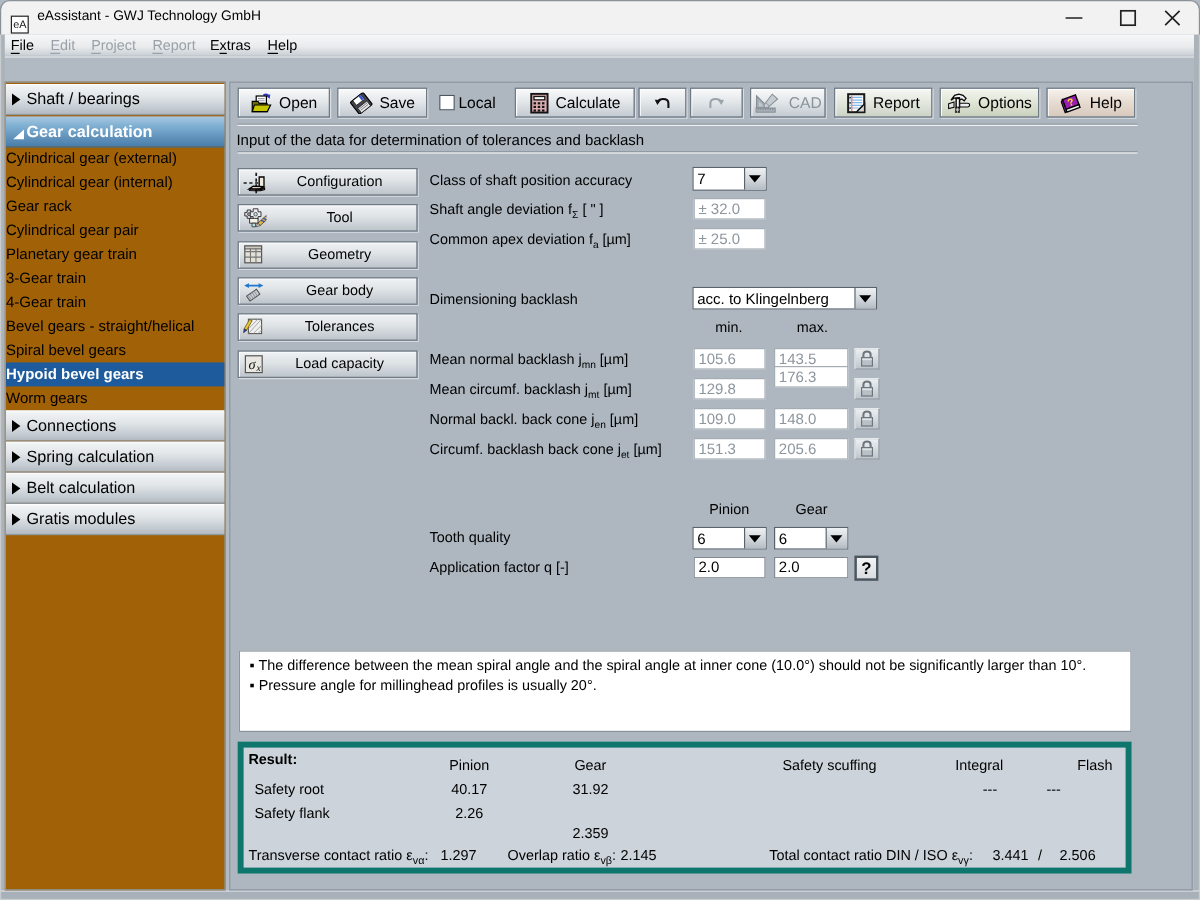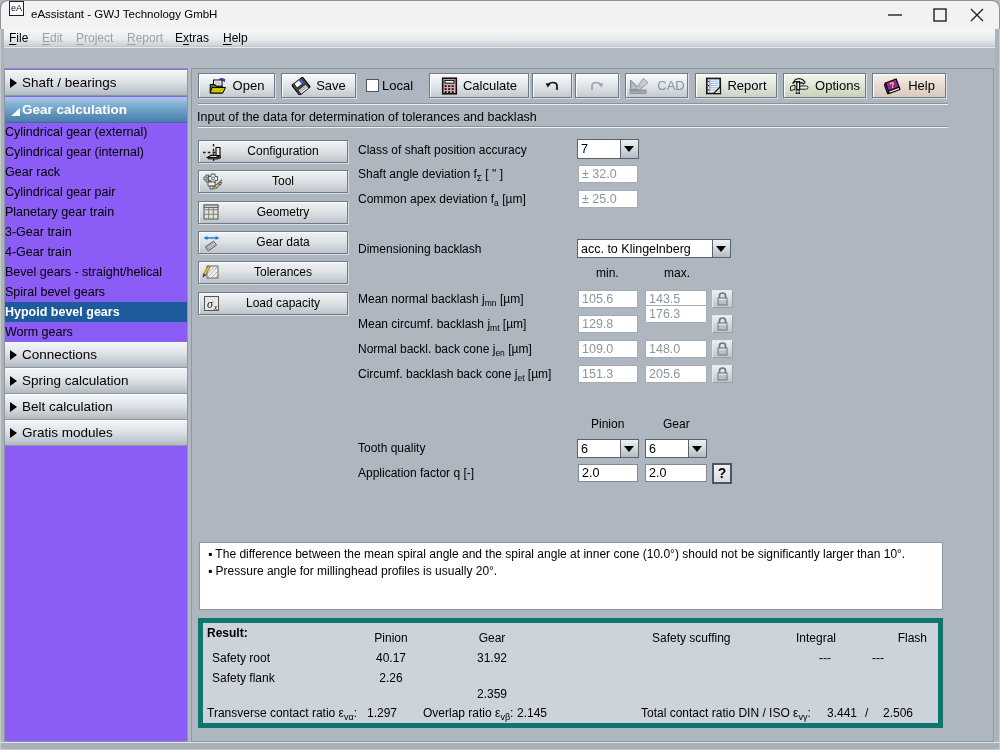--- a/index.html
+++ b/index.html
@@ -4,34 +4,34 @@
 <style>
 * { margin:0; padding:0; box-sizing:border-box; }
 html,body { width:1000px; height:750px; overflow:hidden; }
 body { font-family:"Liberation Sans", sans-serif; background:#b1b9c2; position:relative; }
 .abs { position:absolute; }
 
 
 #titlebar { left:0; top:0; width:1000px; height:29px; background:#f2f2f2;
   border:1px solid #8a9199; border-bottom:none; border-radius:8px 8px 0 0; }
 #titletext { left:31px; top:0; height:29px; line-height:29px; font-size:11.5px; color:#000; }
-#appicon { left:9px; top:1px; width:15px; height:15px; background:#fff; border:1px solid #222;
+#appicon { left:9px; top:13px; width:15px; height:15px; background:#fff; border:1px solid #222;
   font-size:9px; text-align:center; line-height:13px; color:#111; }
 .winbtn { top:0; width:46px; height:29px; }
 #menubar { left:1px; top:29px; width:998px; height:19px;
   background:linear-gradient(#f6f7f8 0%, #e9ebed 55%, #ccd2d7 92%, #b9c0c6 100%); border-bottom:1px solid #e6e9ec; }
 .menuitem { top:0; height:19px; line-height:18px; font-size:12px; color:#000; }
 .menudis { color:#9aa1a8; }
 .mn { text-decoration:underline; text-underline-offset:2px; }
 #frame-l { left:0; top:29px; width:4px; height:714px; background:#aab2ba; border-left:1px solid #c9ccce; }
 #frame-r { left:995px; top:29px; width:5px; height:714px; background:#aab2ba; border-right:1px solid #c9ccce; }
 #frame-b { left:0; top:742px; width:1000px; height:8px; background:#a8b1ba; border:1px solid #c9ccce; border-top:1px solid #dfe2e5; }
 
 
-#sidebar { left:4px; top:68px; width:184px; height:674px; background:#8b5cf6; border:1px solid #8d97a1; }
+#sidebar { left:4px; top:68px; width:184px; height:674px; background:#a16207; border:1px solid #8d97a1; }
 .acchdr { left:0; width:182px; height:26px; font-size:13.5px;
   background:linear-gradient(#f4f6f7 0%, #e2e6e9 40%, #c4cbd1 80%, #b1b8bf 100%);
   box-shadow:inset 0 1px 0 #fbfcfd;
   border-bottom:1px solid #8d97a1; color:#000; }
 .acchdr .tri { position:absolute; left:5px; top:8px; width:0; height:0;
   border-left:7px solid #000; border-top:5px solid transparent; border-bottom:5px solid transparent; }
 .acchdr .lbl { position:absolute; left:17px; top:0; height:25px; line-height:25px; }
 #hdr-gear { box-shadow:none; background:linear-gradient(#a9c8e2 0%, #7fafd2 32%, #5c8eb8 75%, #4a7fab 100%);
   color:#fff; font-weight:bold; border-bottom:1px solid #3f6c94; }
 #hdr-gear .tri2 { position:absolute; left:6px; top:11px; width:0; height:0;
@@ -295,21 +295,21 @@
     </div>
   <div class="abs lbtn" style="top:162px">
       <span class="ic"><svg width="19" height="19" viewBox="0 0 19 19">
           <path d="M3 5h12" stroke="#2277cc" stroke-width="1.4"></path>
           <path d="M1.5 5l4-2v4zM17.5 5l-4-2v4z" fill="#2277cc"></path>
           <g transform="rotate(-35 9 13)">
             <rect x="4" y="10.5" width="10" height="5" fill="#c8ccd1" stroke="#555" stroke-width="0.9"></rect>
             <path d="M5.5 10.5v5M7.5 10.5v5M9.5 10.5v5M11.5 10.5v5" stroke="#8a9097" stroke-width="0.7"></path>
           </g>
         </svg></span>
-      <span class="tx">Gear data</span>
+      <span class="tx">Gear body</span>
     </div>
   <div class="abs lbtn" style="top:192px">
       <span class="ic"><svg width="19" height="19" viewBox="0 0 19 19">
           <rect x="5" y="3" width="11" height="12" fill="#f0f0ee" stroke="#555" stroke-width="0.9"></rect>
           <path d="M5 15 L16 3M5 11 L13 3M5 7 L9 3M9 15 L16 8M13 15 L16 12" stroke="#999" stroke-width="0.7"></path>
           <g transform="rotate(30 4 9)">
             <rect x="2.8" y="3" width="2.4" height="9" fill="#e8c23c" stroke="#6a5a16" stroke-width="0.6"></rect>
             <path d="M2.8 12 L4 15 L5.2 12 Z" fill="#3a4aaa" stroke="#223" stroke-width="0.5"></path>
           </g>
         </svg></span>

